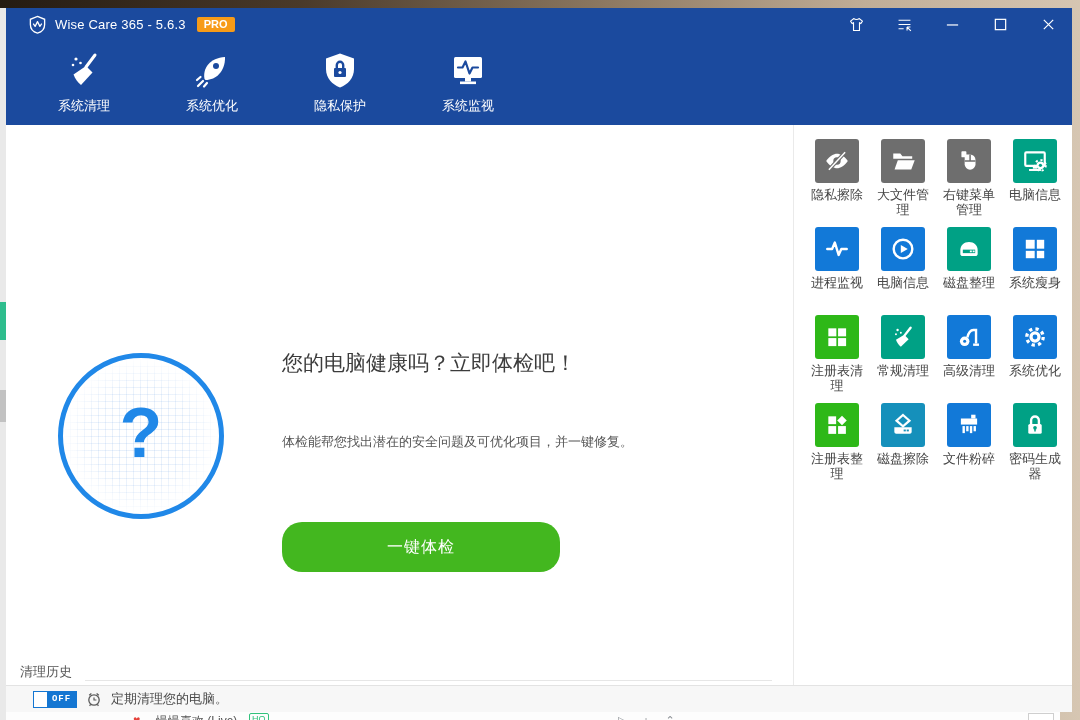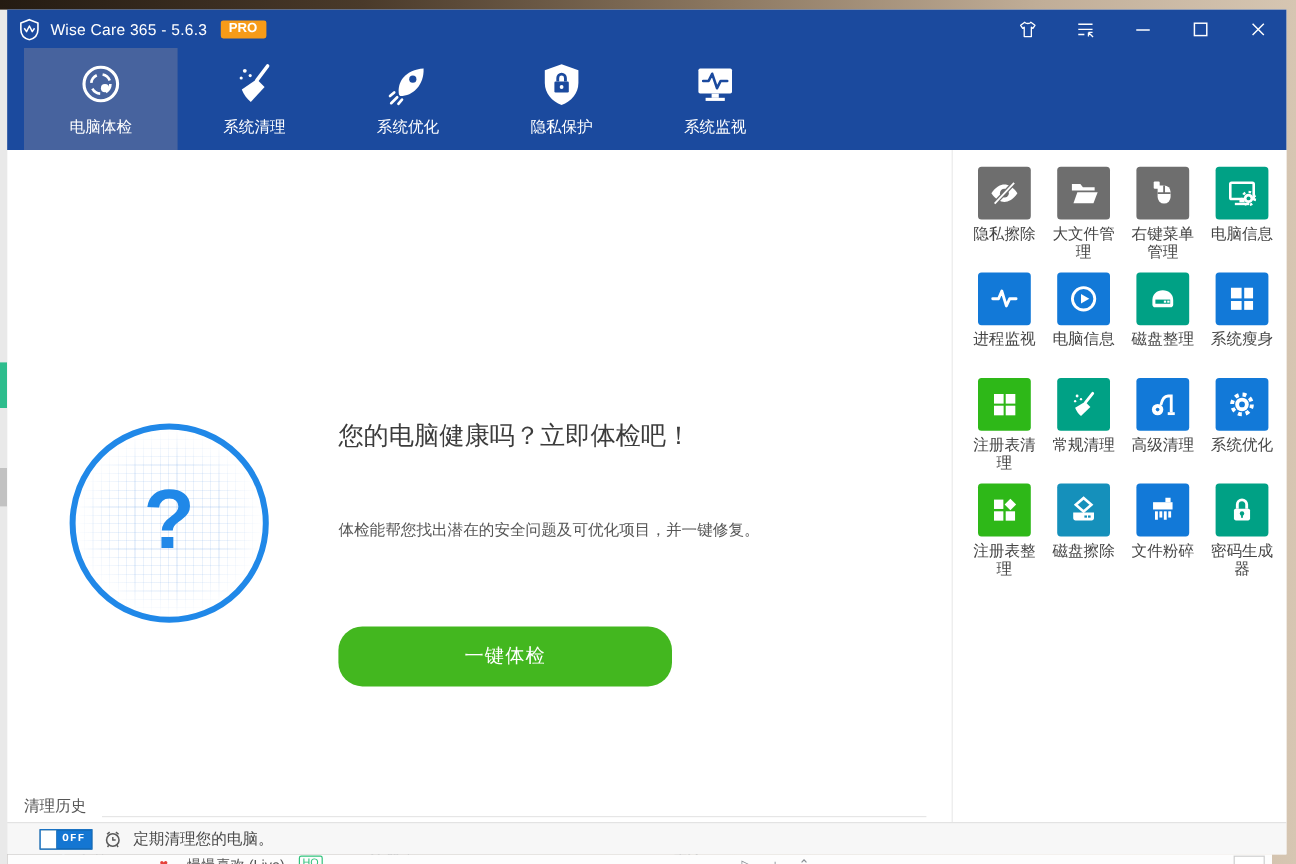--- a/index.html
+++ b/index.html
@@ -10,21 +10,21 @@
   
   .left-sliver { position:absolute; left:0; top:8px; width:6px; height:712px; background:#e9e9e9; }
   .left-sliver .green-chip { position:absolute; top:294px; left:0; width:6px; height:38px; background:#2ebd8d; }
   .left-sliver .gray-chip { position:absolute; top:382px; left:0; width:6px; height:32px; background:#c2c2c2; }
 
   
   .win { position:absolute; left:6px; top:8px; width:1066px; height:704px; background:#fff; }
 
   
   .titlebar { position:absolute; top:0; left:0; right:0; height:32px; background:#1b4a9e;
-              display:flex; align-items:center; padding-left:9px; color:#fff; }
+              display:flex; align-items:center; padding-left:22px; color:#fff; }
   .titlebar .logo { width:19px; height:19px; }
   .titlebar .title { font-size:13px; margin-left:8px; letter-spacing:.2px; }
   .pro-badge { margin-left:11px; background:var(--tc,#f79b18); color:#fff; font-size:11px; font-weight:bold;
                padding:1px 7px 2px; border-radius:2px; }
   .tb-controls { margin-left:auto; display:flex; height:32px; }
   .tb-btn { width:48px; height:32px; display:flex; align-items:center; justify-content:center; cursor:pointer; }
 
   
   .navbar { position:absolute; top:32px; left:0; right:0; height:85px; background:#1b4a9e;
             display:flex; padding-left:14px; }
@@ -126,28 +126,20 @@
       </div>
       <div class="tb-btn">
         <svg width="15" height="15" viewBox="0 0 16 16">
           <path d="M3 3 L13 13 M13 3 L3 13" stroke="#fff" stroke-width="1.3"></path>
         </svg>
       </div>
     </div>
   </div>
 
   <div class="navbar">
-    <div class="tab active">
-      <svg width="40" height="40" viewBox="0 0 40 40">
-        <circle cx="20" cy="20" r="14" fill="none" stroke="#fff" stroke-width="2.6"></circle>
-        <circle cx="20" cy="20" r="8" fill="none" stroke="#fff" stroke-width="2.2" stroke-dasharray="8 5"></circle>
-        <circle cx="23.5" cy="23.5" r="3.4" fill="#fff"></circle>
-      </svg>
-      <span class="tab-label">电脑体检</span>
-    </div>
     <div class="tab">
       <svg width="40" height="40" viewBox="0 0 40 40">
         <path d="M31 5 L22 17" stroke="#fff" stroke-width="3" stroke-linecap="round"></path>
         <path d="M22 16 L28.5 22.5 L17 35 C13.5 32 11 28.5 9.5 24.5 Z" fill="#fff"></path>
         <circle cx="12" cy="9" r="1.6" fill="#fff"></circle>
           <circle cx="16.5" cy="13" r="1.3" fill="#fff"></circle>
           <circle cx="9" cy="15" r="1.3" fill="#fff"></circle>
       </svg>
       <span class="tab-label">系统清理</span>
     </div>

